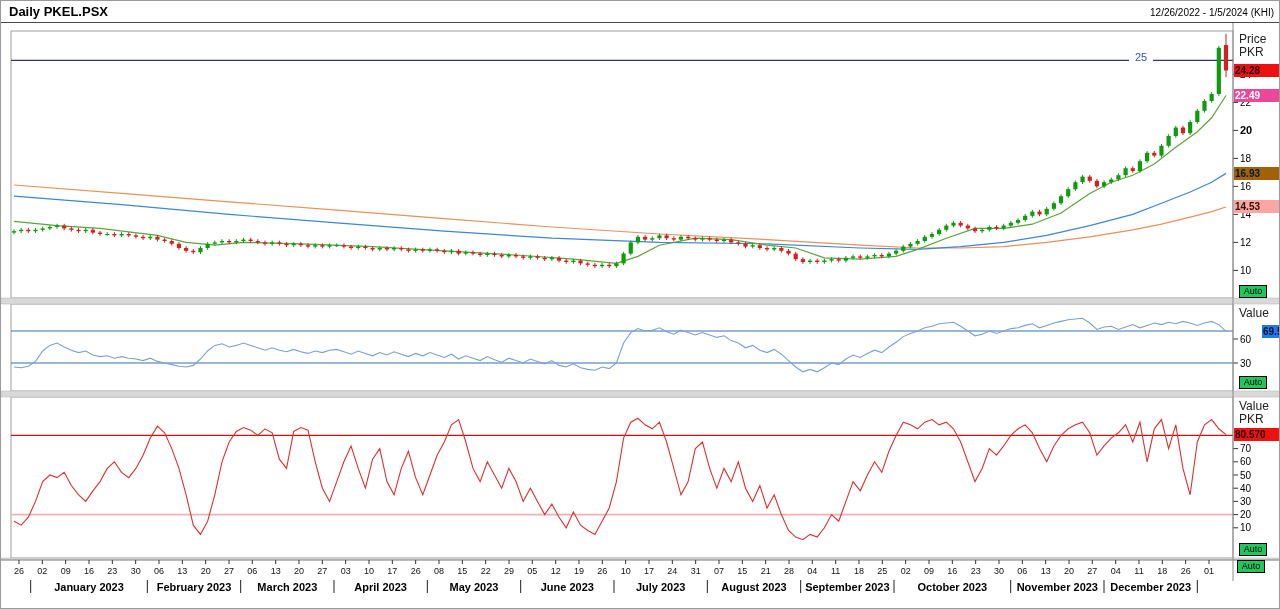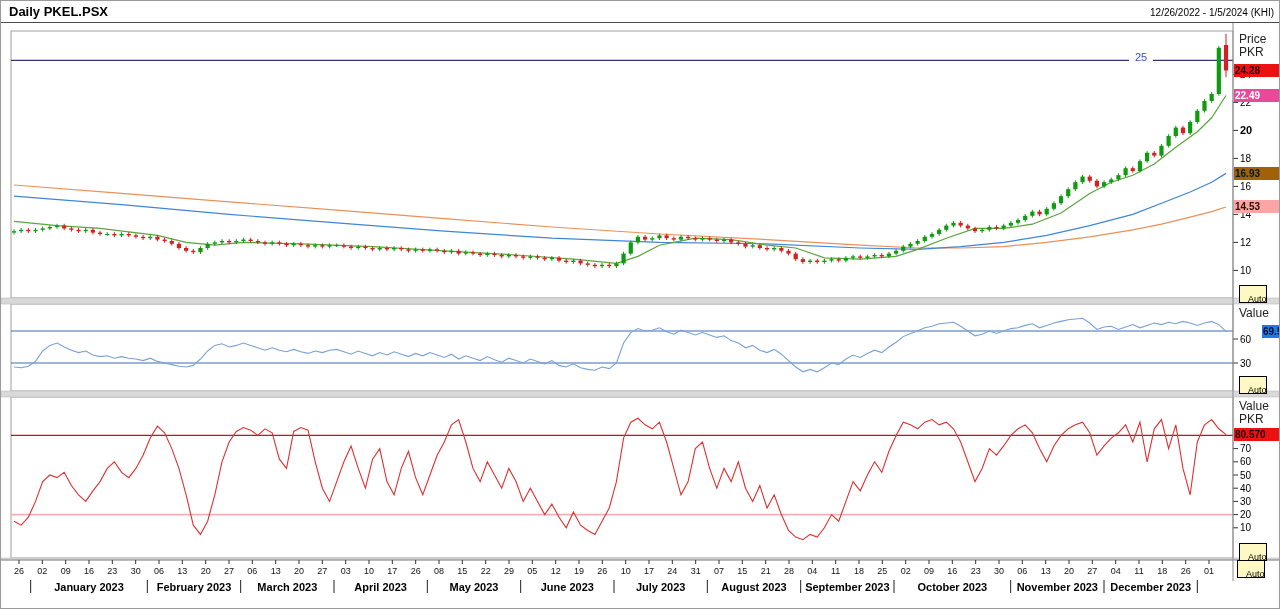--- a/index.html
+++ b/index.html
@@ -8,22 +8,22 @@
     font-family:"Liberation Sans", sans-serif;color:#000;
     border:1px solid #9a9a9a;box-sizing:border-box;overflow:hidden;
   }
   #cv{position:absolute;left:0;top:0;}
   .titlebar{position:absolute;left:0;top:0;width:100%;height:22px;border-bottom:1px solid #4a4a4a;box-sizing:border-box;background:#fff;}
   .title{position:absolute;left:8px;top:3px;font-size:13px;font-weight:bold;}
   .daterange{position:absolute;right:5px;top:6px;font-size:10px;}
   .schead{position:absolute;left:1238px;font-size:12px;color:#222;}
   .badge{position:absolute;left:1233px;width:55px;height:13px;font-size:10px;font-weight:bold;
          line-height:13px;padding-left:1px;box-sizing:border-box;}
-  .autobtn{position:absolute;left:1238px;width:28px;height:13px;border:1px solid #000;background:#fef9c3;
-           font-size:9px;line-height:11px;text-align:center;box-sizing:border-box;cursor:pointer;padding:8px;
+  .autobtn{position:absolute;left:1238px;width:28px;height:13px;border:1px solid #000;background:#22c55e;
+           font-size:9px;line-height:11px;text-align:center;box-sizing:border-box;cursor:pointer;padding:0;
            font-family:"Liberation Sans", sans-serif;}
   .hlinelabel{position:absolute;left:1128px;top:50px;font-size:11px;color:#3355bb;background:#fff;padding:0 6px;}
 </style>
 </head>
 <body>
 
 <div id="app">
   <svg id="cv" width="1280" height="609">
       <rect x="10" y="30" width="1222" height="267" fill="none" stroke="#a0a0a0" stroke-width="1"></rect>
       <rect x="10" y="303" width="1222" height="87" fill="none" stroke="#a0a0a0" stroke-width="1"></rect>

